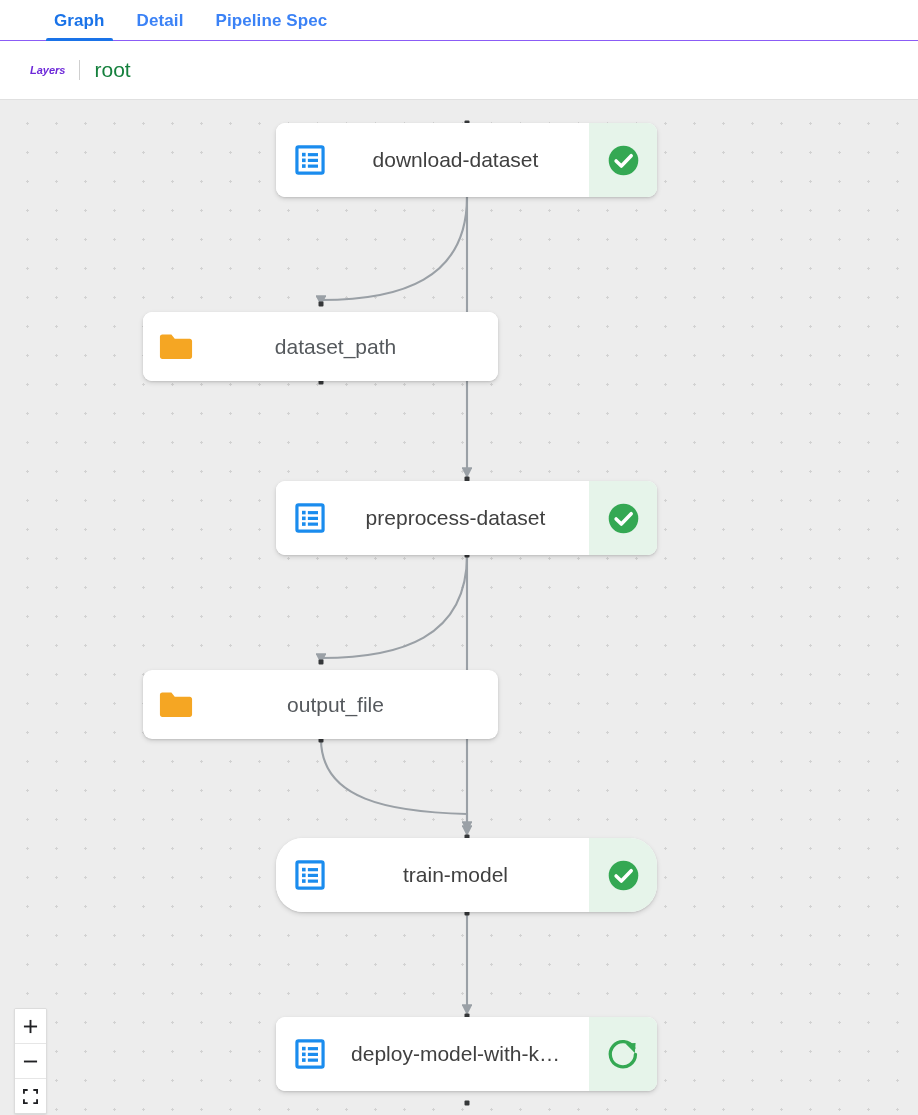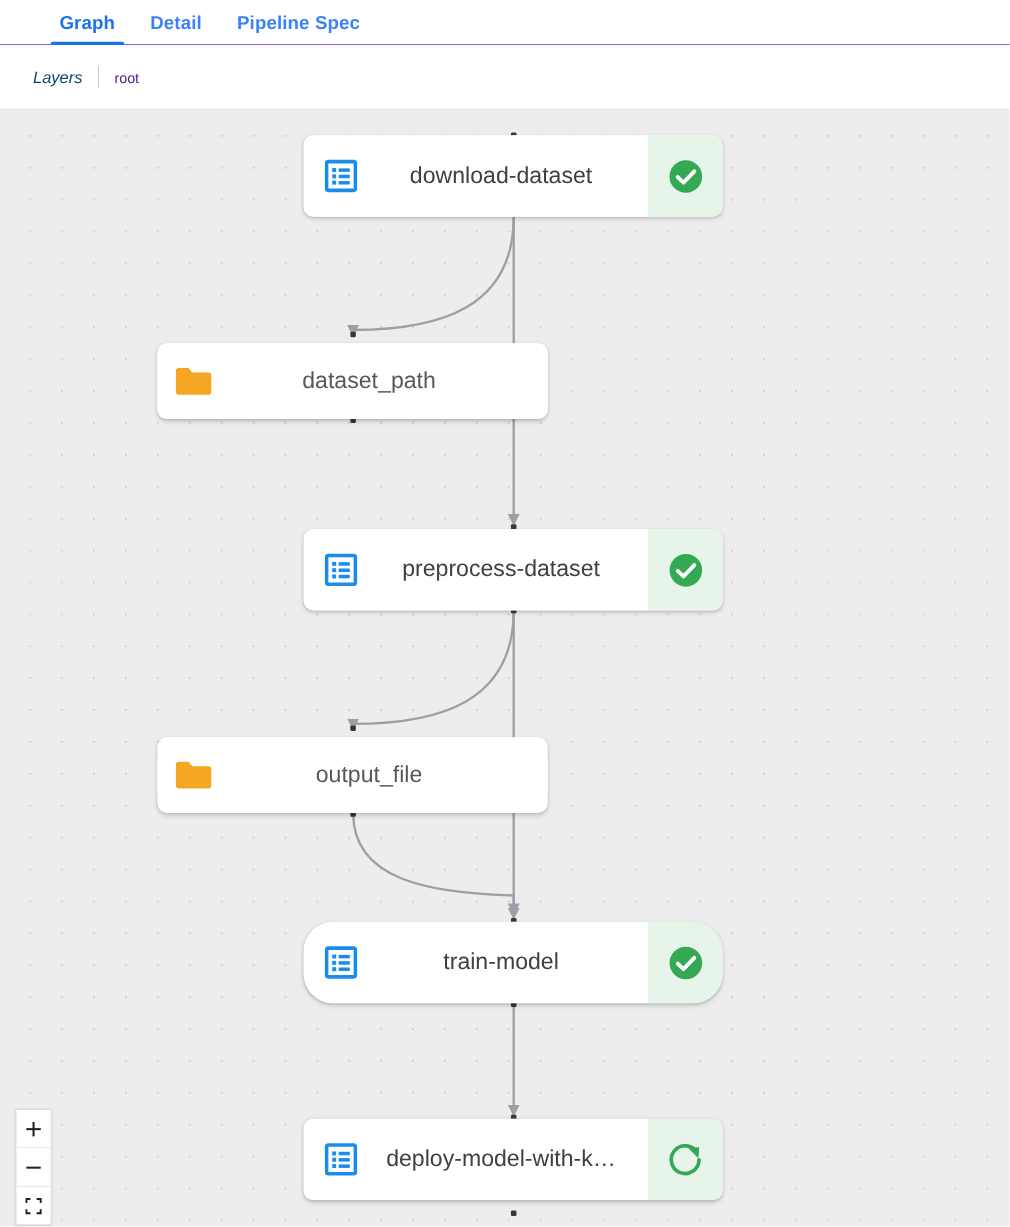--- a/index.html
+++ b/index.html
@@ -76,33 +76,34 @@
     box-sizing: border-box;
     display: flex;
     align-items: center;
   }
   .bc-inner {
     display: flex;
     align-items: center;
     margin-left: 30px;
   }
   .bc-layers {
-    font-size: 15px;
+    font-size: 11px;
     font-style: italic;
-    color: #0c4a6e;
+    color: #6d28d9;
+    font-weight: bold;
   }
   .bc-divider {
     width: 1px;
     height: 20px;
     background: #cfcfcf;
     margin: 0 14px;
   }
   .bc-root {
-    font-size: 13px;
-    color: #4c1d95;
+    font-size: 21px;
+    color: #15803d;
   }
 
   
   .canvas {
     position: absolute;
     top: 100px;
     left: 0;
     width: 918px;
     height: 1015px;
     background-color: #ededed;

